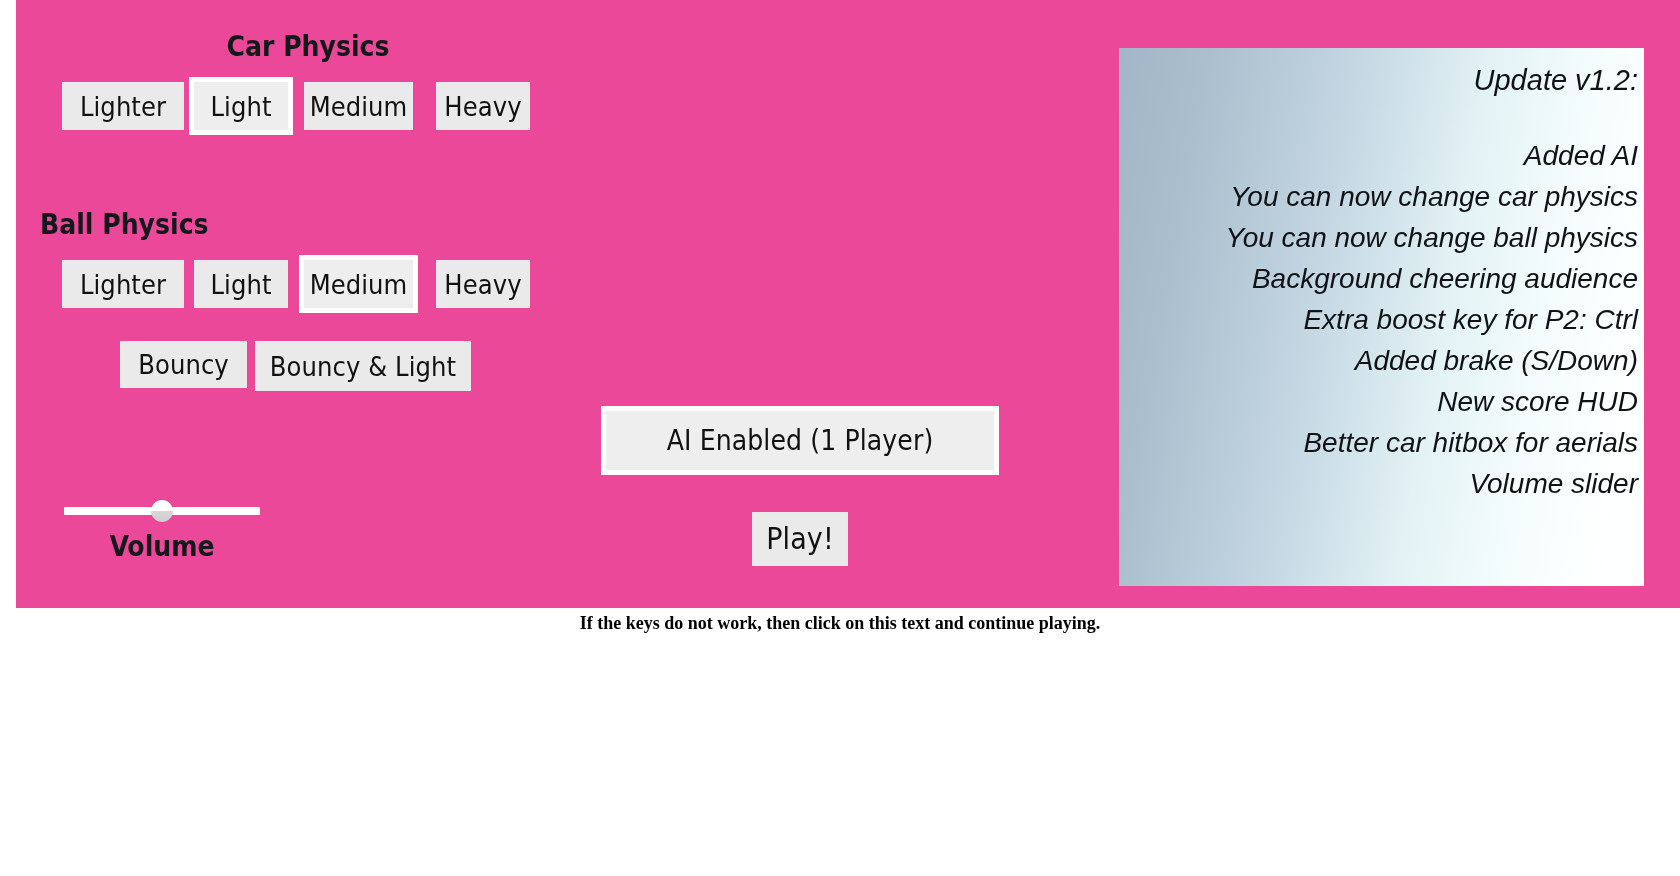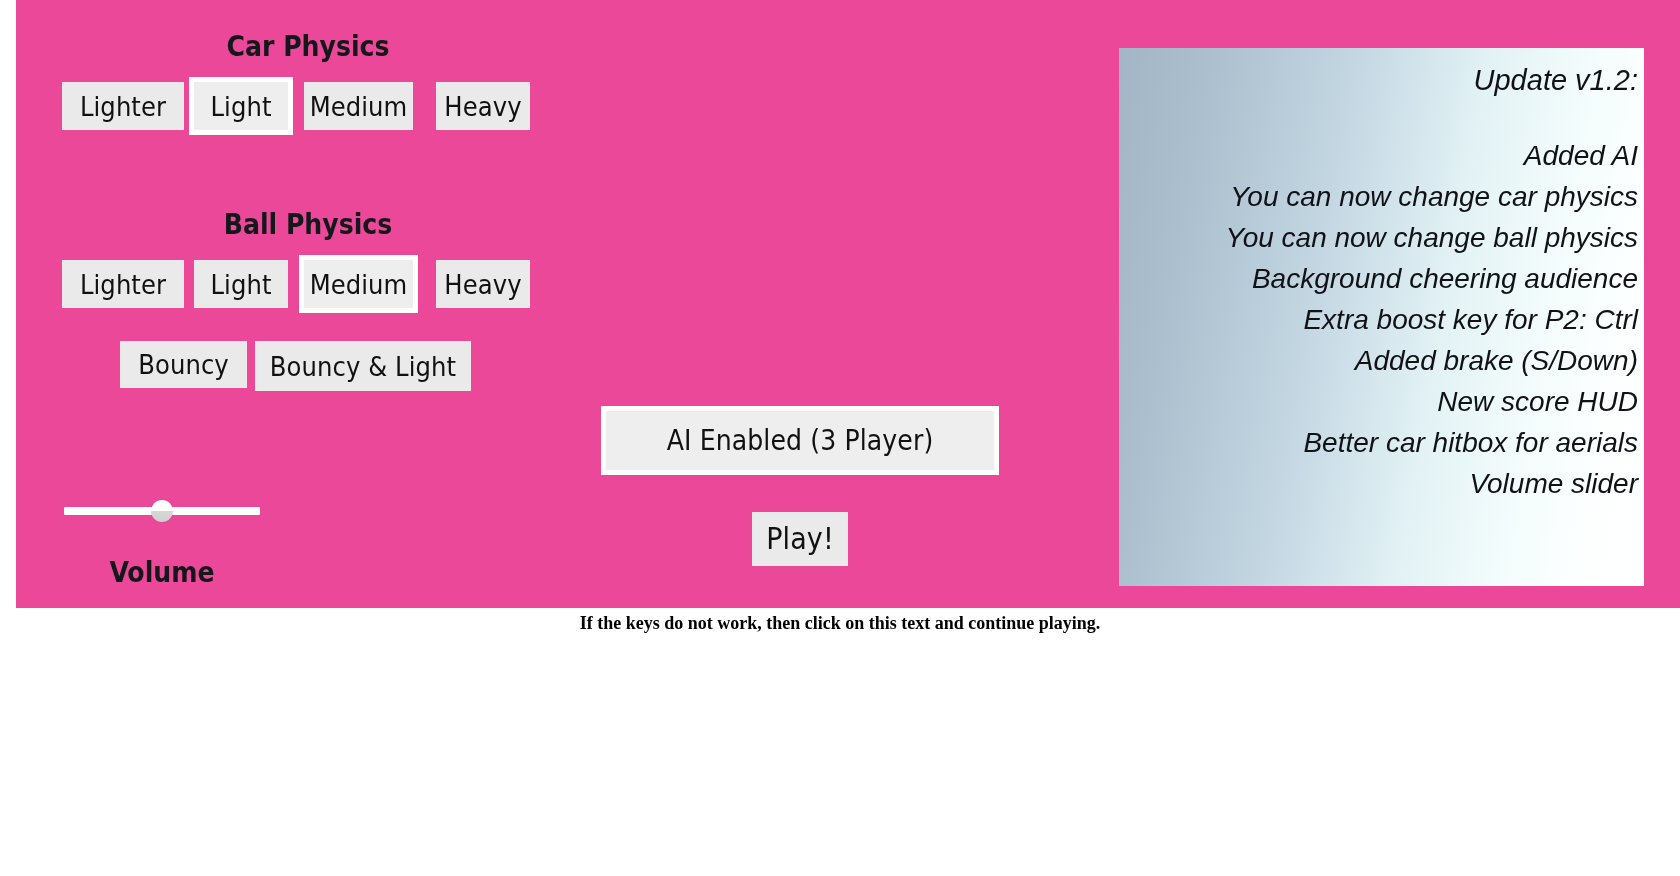--- a/index.html
+++ b/index.html
@@ -90,21 +90,20 @@
   #volume-label {
     position: absolute;
     left: 0;
     top: 530px;
     width: 196px;
     text-align: center;
     font-family: "DejaVu Sans Condensed", "Liberation Sans Narrow", "Liberation Sans", sans-serif;
     font-size: 28px;
     font-weight: 700;
     color: #15181b;
-    margin-top: 26px;
   }
 
   
   #update-panel {
     position: absolute;
     left: 1103px;
     top: 48px;
     width: 525px;
     height: 538px;
     background: linear-gradient(100deg,
@@ -153,37 +152,37 @@
 
 <div id="game-canvas">
 
   <div class="section-title" style="left:0; top:30px; width:584px; text-align:center;">Car Physics</div>
 
   <button class="gbtn" style="left:46px; top:82px; width:122px; height:48px;">Lighter</button>
   <button class="gbtn selected" style="left:178px; top:82px; width:94px; height:48px;">Light</button>
   <button class="gbtn" style="left:288px; top:82px; width:109px; height:48px;">Medium</button>
   <button class="gbtn" style="left:420px; top:82px; width:94px; height:48px;">Heavy</button>
 
-  <div class="section-title" style="left:0; top:208px; width:584px; text-align:center;">Ball Physics</div>
+  <div class="section-title" style="left:0; top:208px; width:584px; text-align:left;padding-left:24px;">Ball Physics</div>
 
   <button class="gbtn" style="left:46px; top:260px; width:122px; height:48px;">Lighter</button>
   <button class="gbtn" style="left:178px; top:260px; width:94px; height:48px;">Light</button>
   <button class="gbtn selected" style="left:288px; top:260px; width:109px; height:48px;">Medium</button>
   <button class="gbtn" style="left:420px; top:260px; width:94px; height:48px;">Heavy</button>
 
   <button class="gbtn" style="left:104px; top:341px; width:127px; height:47px;">Bouncy</button>
   <button class="gbtn" style="left:239px; top:341px; width:216px; height:50px;">Bouncy &amp; Light</button>
 
   <div id="volume-slider-wrap">
     <div id="volume-track"></div>
     <div id="volume-thumb" style="left: 98px;"></div>
   </div>
   <div id="volume-label" style="left:48px; width:196px;">Volume</div>
 
-  <button class="gbtn selected" style="left:590px; top:411px; width:388px; height:59px; font-size:28px;">AI Enabled (3 Player)</button>
+  <button class="gbtn selected" style="left:590px; top:411px; width:388px; height:59px; font-size:28px;">AI Enabled (1 Player)</button>
 
   <button class="gbtn" style="left:736px; top:512px; width:96px; height:54px; font-size:30px;">Play!</button>
 
   <div id="update-panel">
     <div class="update-line heading">Update v1.2:</div>
     <div class="update-line">Added AI</div>
     <div class="update-line">You can now change car physics</div>
     <div class="update-line">You can now change ball physics</div>
     <div class="update-line">Background cheering audience</div>
     <div class="update-line">Extra boost key for P2: Ctrl</div>

